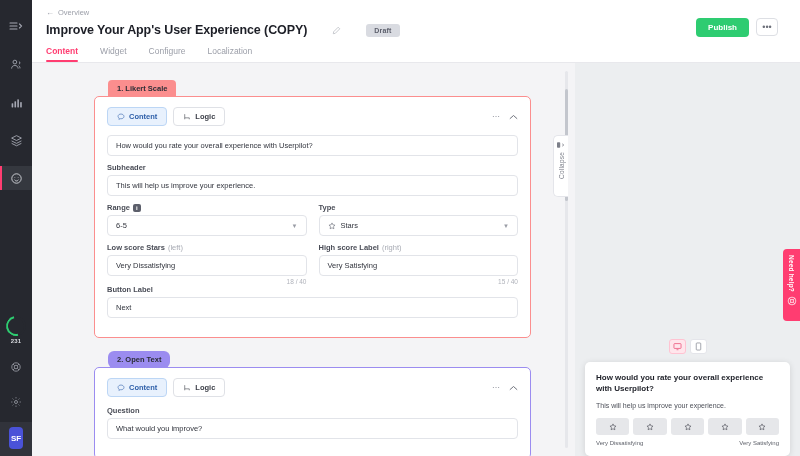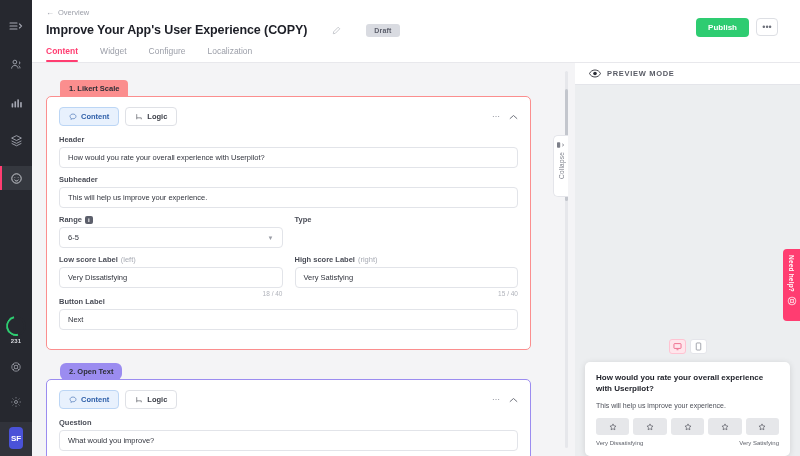--- a/index.html
+++ b/index.html
@@ -65,21 +65,21 @@
     background: #2ecc71; color: #fff; font-size: 8px; font-weight: bold;
     padding: 5px 12px; border-radius: 4px; border: none;
   }
   .btn-dots {
     width: 22px; height: 18px; border: 1px solid #dddfe4; border-radius: 4px; background: #fff;
     color: #6d707a; font-size: 9px; display: flex; align-items: center; justify-content: center;
   }
 
   
   .body-area { flex: 1 1 auto; display: flex; min-height: 0; }
-  .editor { flex: 1 1 auto; position: relative; overflow: hidden; padding: 14px 22px 0 14px; min-width: 0; }
+  .editor { flex: 1 1 auto; position: relative; overflow: hidden; padding: 14px 22px 0 14px; min-width: 0; margin-left: 48px; }
 
   .sec { position: relative; margin-bottom: 4px; }
   .sec-tab {
     display: inline-block; font-size: 7.5px; font-weight: bold; color: #2b2d35;
     padding: 4px 9px; border-radius: 4px 4px 0 0; position: relative; z-index: 2;
     margin-left: 14px;
   }
   .sec-tab.likert { background: #fb8e8e; }
   .sec-tab.opentext { background: #9b8cf0; color: #2b2d35; border-radius: 6px; }
   .card {
@@ -328,21 +328,20 @@
                 <span>⋯</span>
                 <span>
                   <svg width="9" height="6" viewBox="0 0 12 8">
                       <path d="M1.5 6L6 2l4.5 4" fill="none" stroke="#6d707a" stroke-width="1.3" stroke-linecap="round" stroke-linejoin="round"></path>
                     </svg>
                 </span>
               </div>
             </div>
 
             <div class="fld">
-              <div class="fld-label">Header</div>
               <div class="inp">How would you rate your overall experience with Userpilot?</div>
             </div>
 
             <div class="fld">
               <div class="fld-label">Subheader</div>
               <div class="inp">This will help us improve your experience.</div>
             </div>
 
             <div class="row2">
               <div class="fld">
@@ -350,27 +349,38 @@
                   <span>Range</span>
                   <span class="info-dot">i</span>
                 </div>
                 <div class="sel">
                   <span class="sel-val">6-5</span>
                   <span class="caret">▼</span>
                 </div>
               </div>
               <div class="fld">
                 <div class="fld-label">Type</div>
+                <div class="sel">
+                  <span class="sel-val">
+                    <span>
+                      <svg width="8" height="8" viewBox="0 0 14 14">
+                          <path d="M7 1.6l1.6 3.4 3.7.5-2.7 2.6.7 3.7L7 10.1l-3.3 1.7.7-3.7L1.7 5.5l3.7-.5z" fill="none" stroke="#5c5f6b" stroke-width="1"></path>
+                        </svg>
+                    </span>
+                    <span>Stars</span>
+                  </span>
+                  <span class="caret">▼</span>
+                </div>
               </div>
             </div>
 
             <div class="row2">
               <div>
                 <div class="fld-label">
-                  <span>Low score Label</span>
+                  <span>Low score Stars</span>
                   <span class="muted">(left)</span>
                 </div>
                 <div class="inp">Very Dissatisfying</div>
                 <div class="counter">18 / 40</div>
               </div>
               <div>
                 <div class="fld-label">
                   <span>High score Label</span>
                   <span class="muted">(right)</span>
                 </div>
@@ -441,31 +451,20 @@
                   <rect x="1" y="1.5" width="4" height="7" rx="1" fill="#7c7f89" stroke="none"></rect>
                   <path d="M7.5 3.5l2 1.5-2 1.5"></path>
                 </g>
               </svg>
           </span>
           <span class="collapse-lbl">Collapse</span>
         </div>
       </div>
 
       <div class="preview">
-        <div class="preview-head">
-          <span>
-            <svg width="12" height="9" viewBox="0 0 16 11">
-                <g>
-                  <path d="M8 .8C4.4.8 1.6 3.2.7 5.5c.9 2.3 3.7 4.7 7.3 4.7s6.4-2.4 7.3-4.7C14.4 3.2 11.6.8 8 .8z" fill="none" stroke="#2b2d35" stroke-width="1.2"></path>
-                  <circle cx="8" cy="5.5" r="2.4" fill="#2b2d35"></circle>
-                </g>
-              </svg>
-          </span>
-          <span class="preview-head-lbl">PREVIEW MODE</span>
-        </div>
         <div class="preview-body">
           <div class="dev-toggle">
             <div class="dev-btn active">
               <span>
                 <svg width="9" height="9" viewBox="0 0 14 14">
                     <g fill="none" stroke="#e8456f" stroke-width="1.1">
                       <rect x="1.5" y="2.5" width="11" height="7.5" rx="1"></rect>
                       <path d="M5.5 12h3"></path>
                     </g>
                   </svg>

